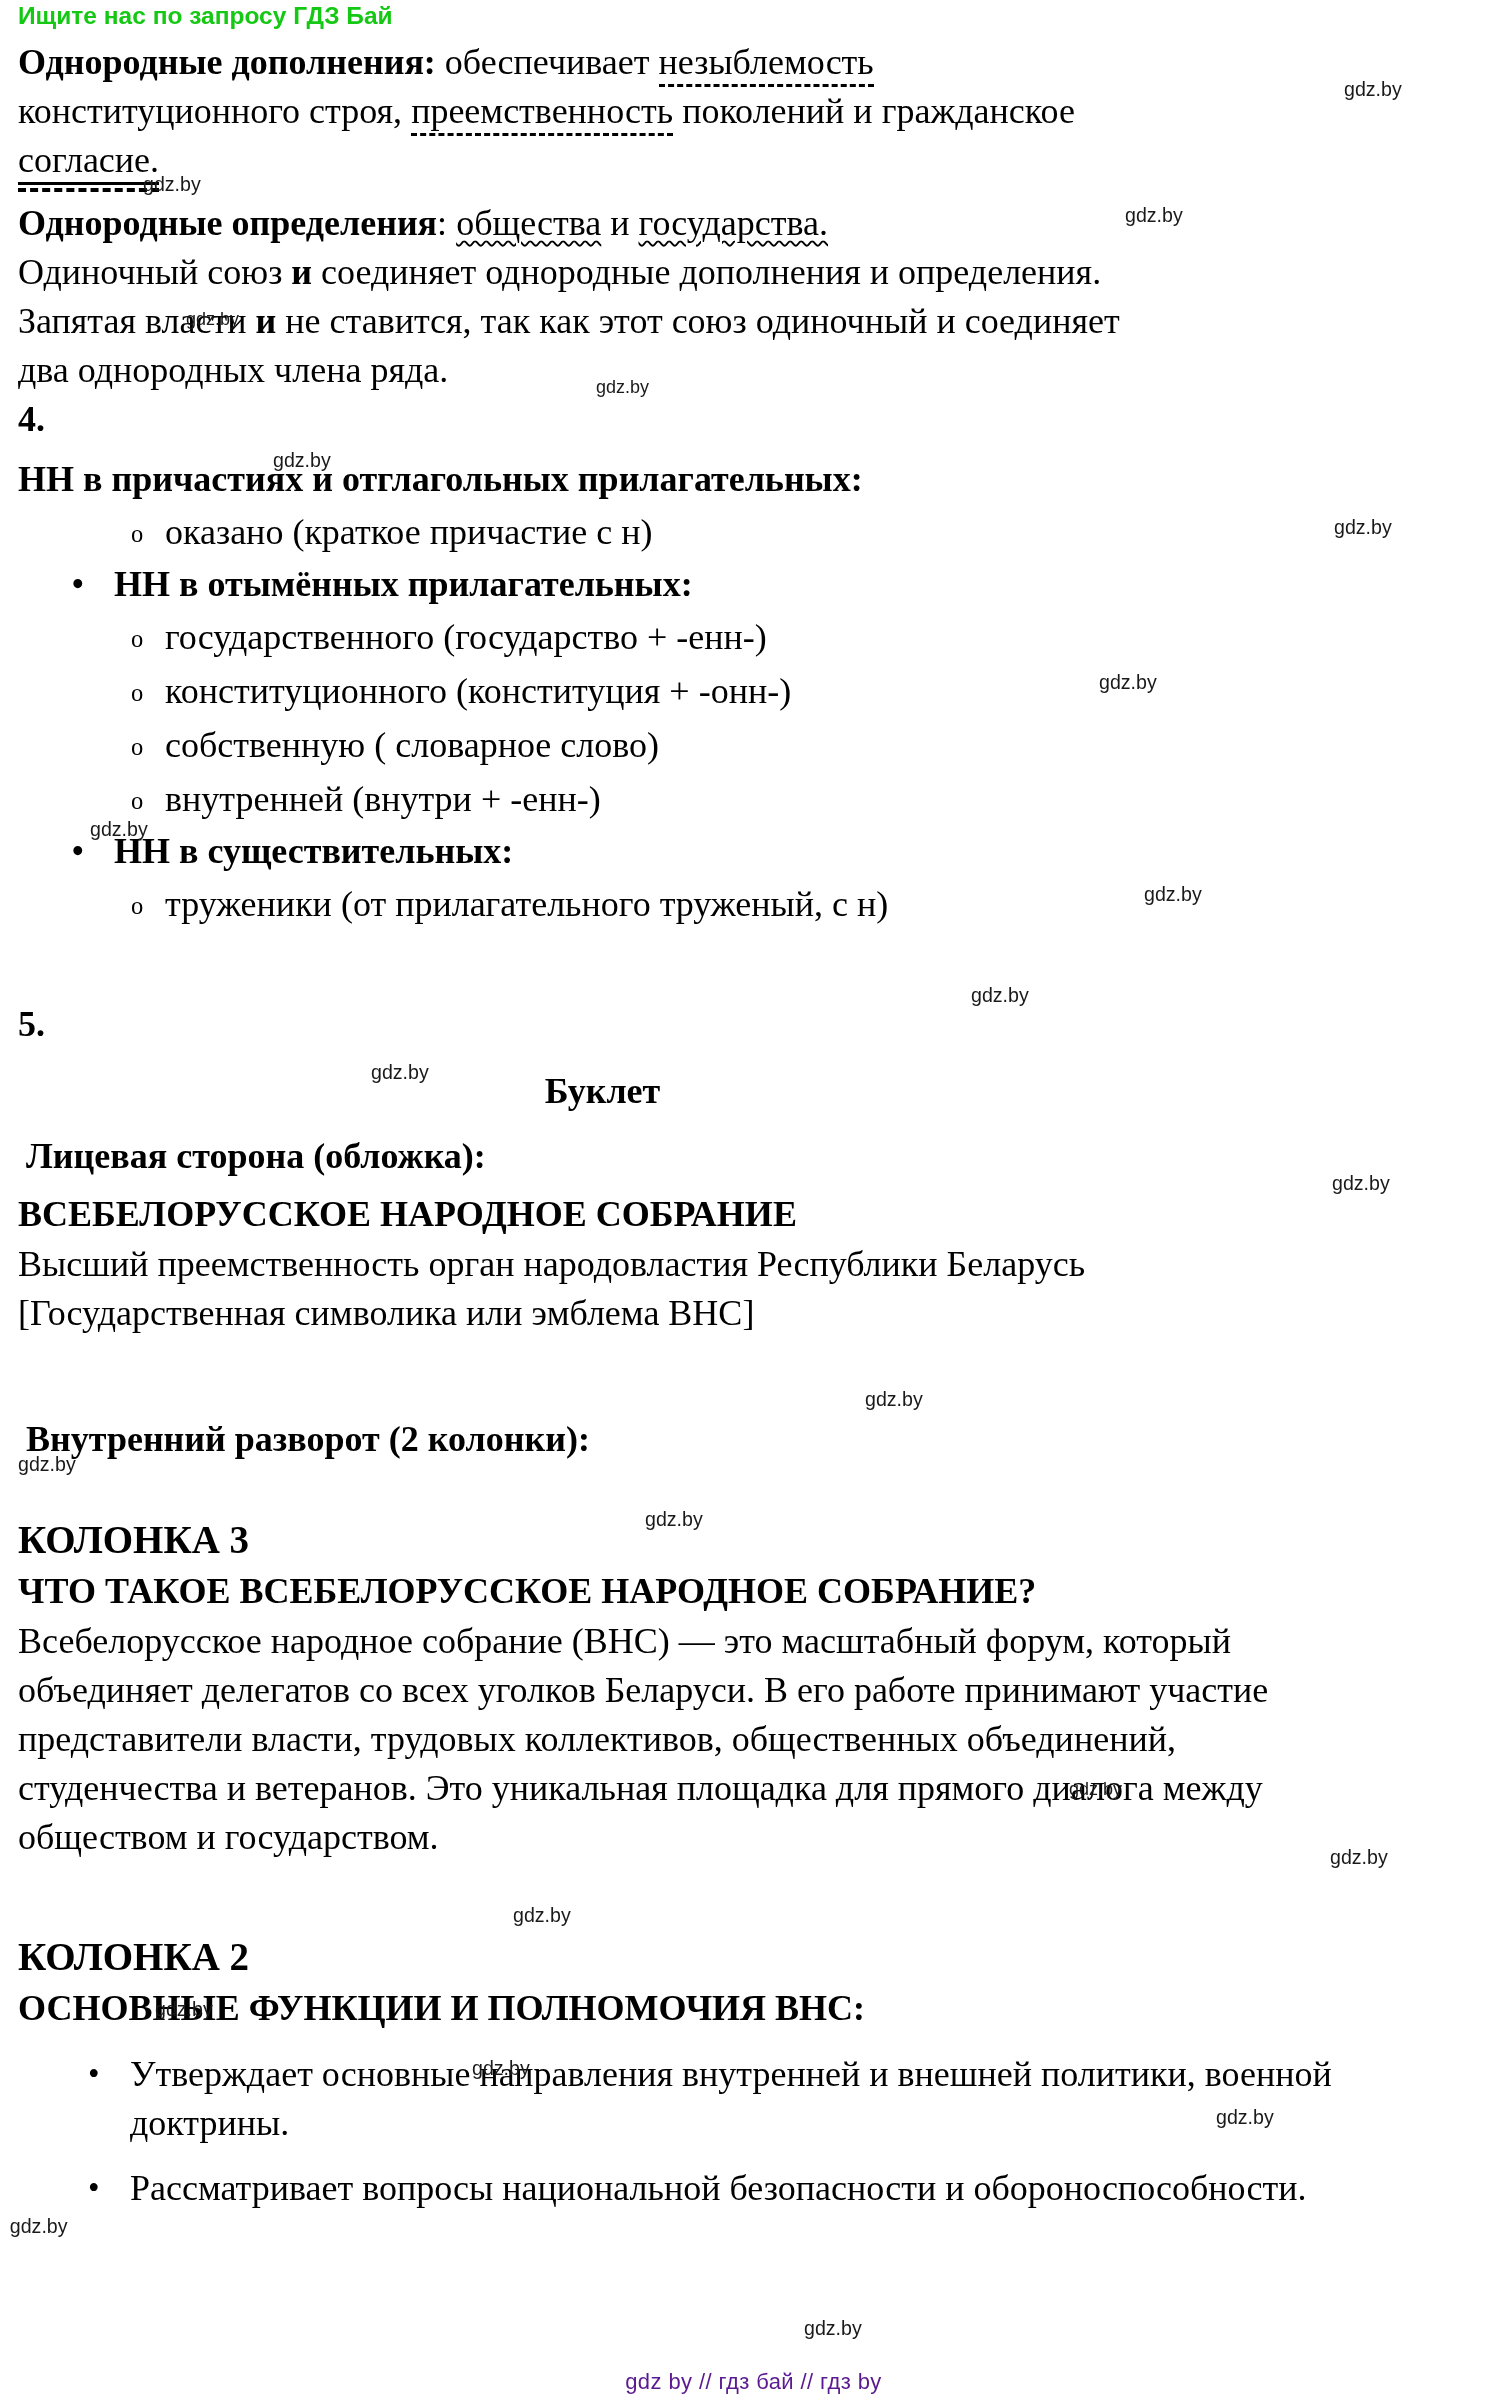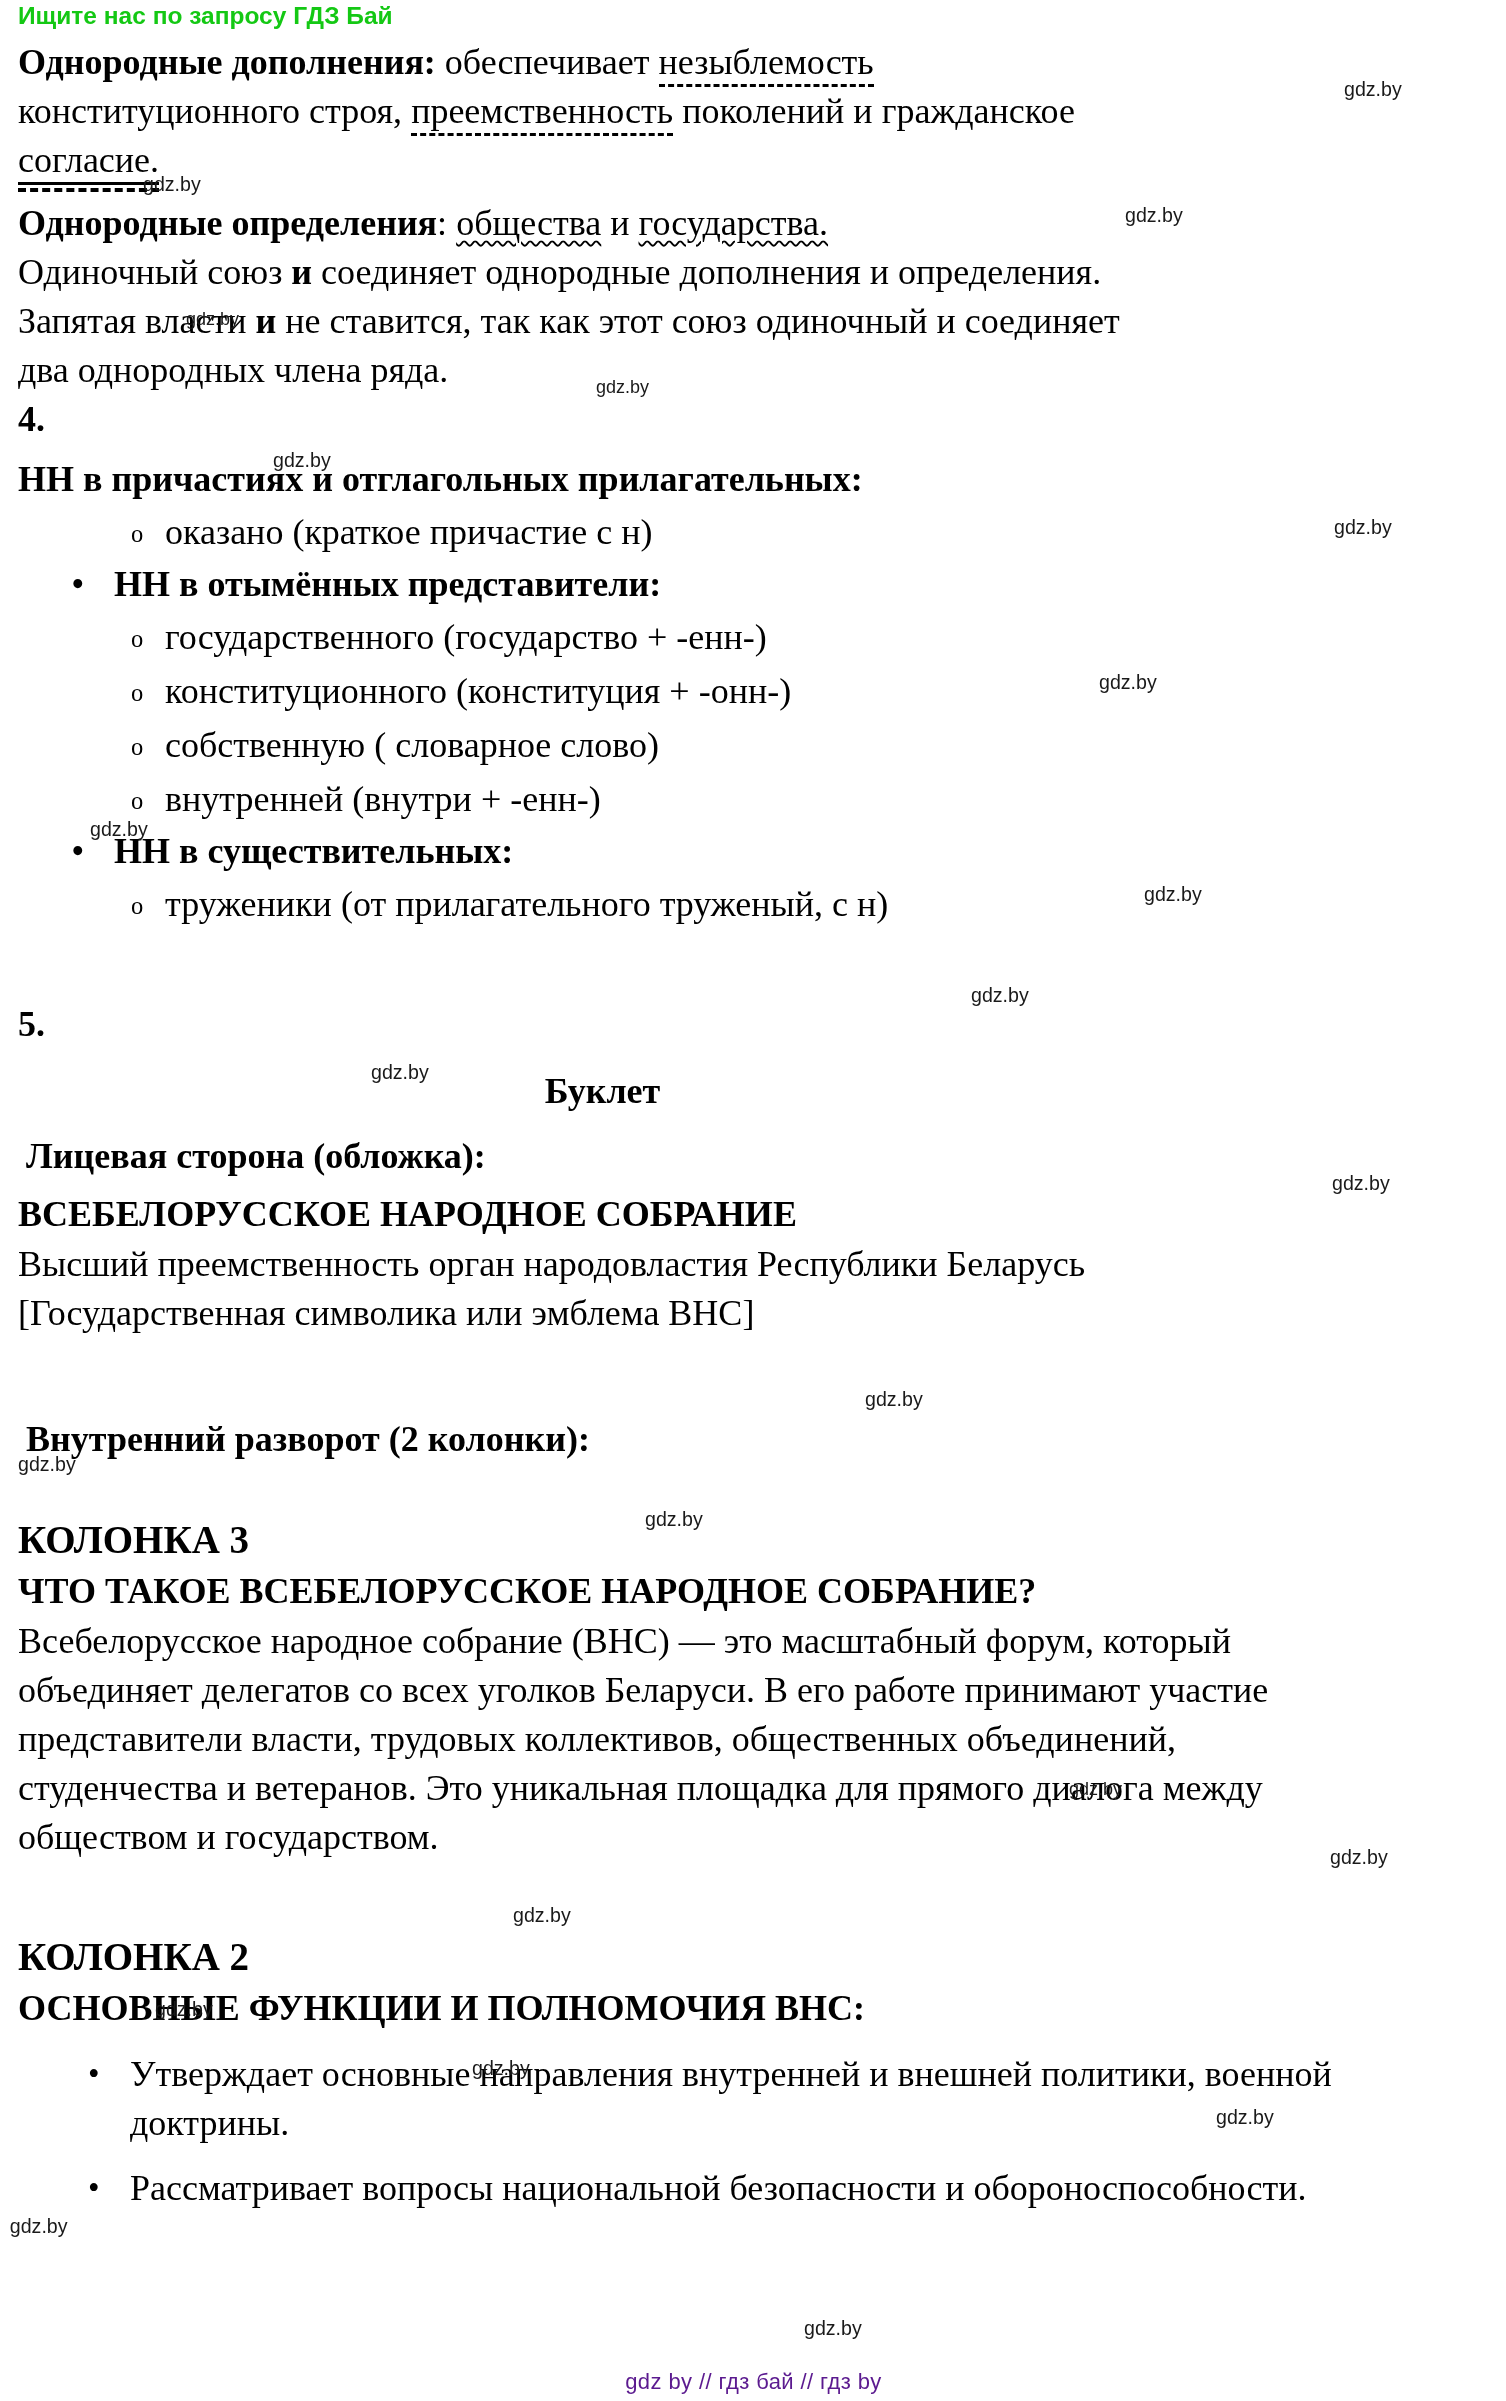--- a/index.html
+++ b/index.html
@@ -243,21 +243,21 @@
 
     <div style="height:9.8px"></div>
 
     <p class="caps-head">НН в причастиях и отглагольных прилагательных:</p>
 
     <ul class="lvl2">
       <li>оказано (краткое причастие с н)</li>
     </ul>
 
     <ul class="lvl1">
-      <li>НН в отымённых представители:</li>
+      <li>НН в отымённых прилагательных:</li>
     </ul>
 
     <ul class="lvl2">
       <li>государственного (государство + -енн-)</li>
       <li>конституционного (конституция + -онн-)</li>
       <li>собственную ( словарное слово)</li>
       <li>внутренней (внутри + -енн-)</li>
     </ul>
 
     <ul class="lvl1">

